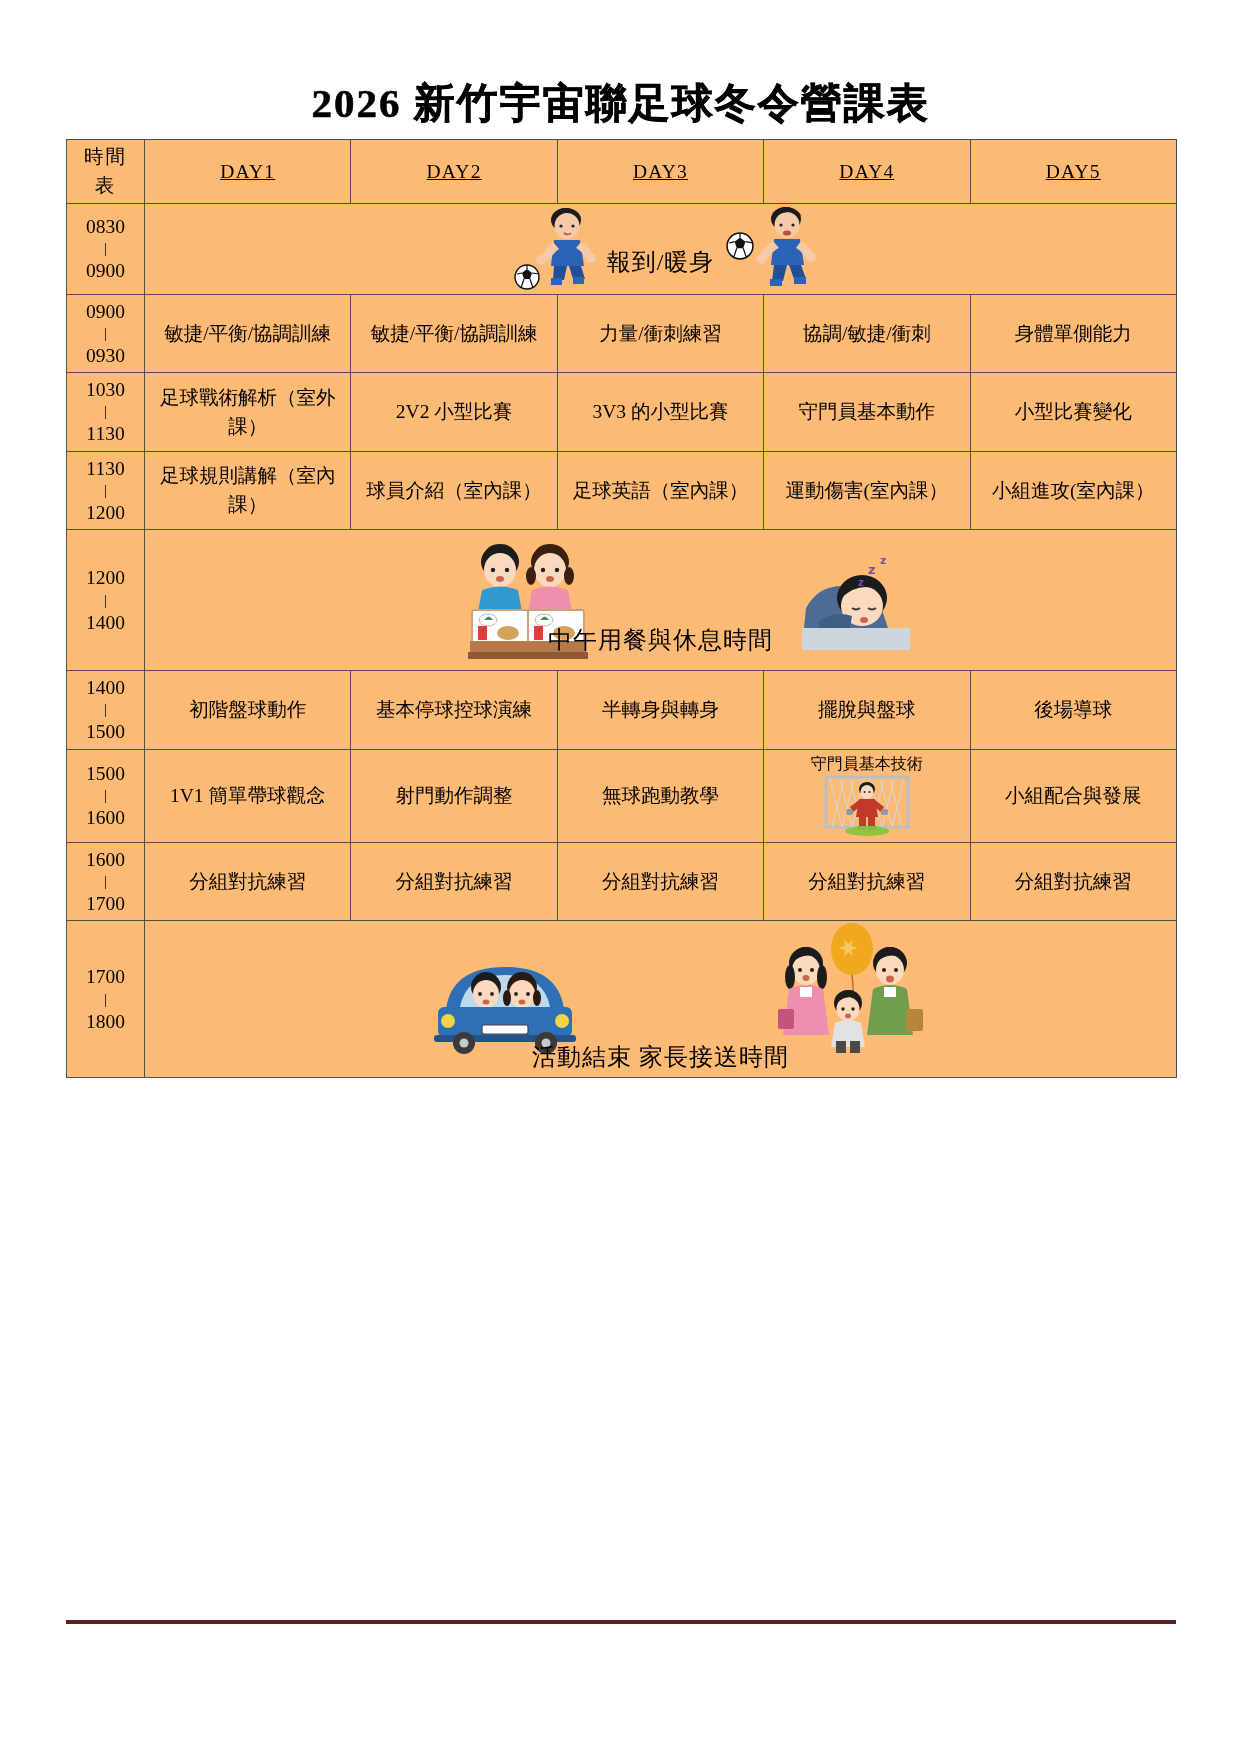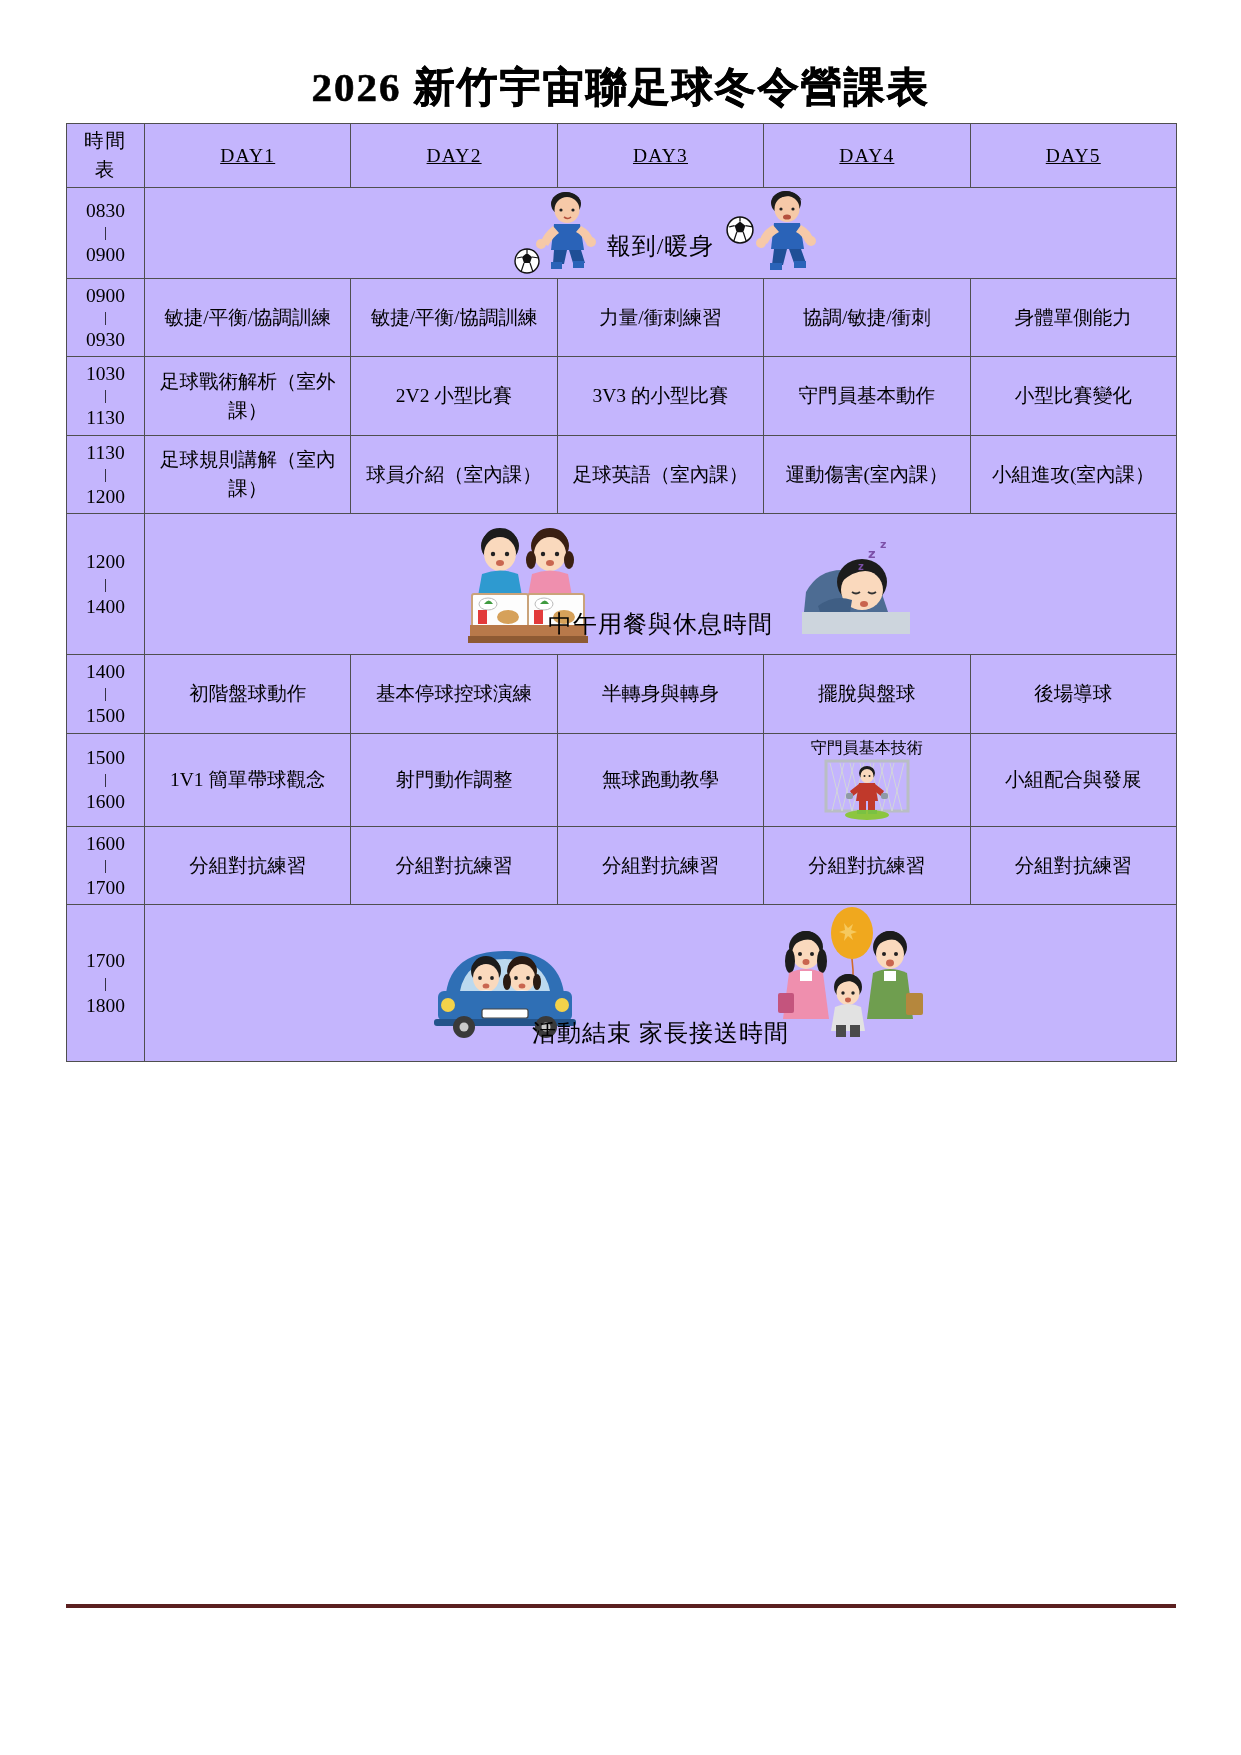--- a/index.html
+++ b/index.html
@@ -12,21 +12,21 @@
     width: 1241px;
     height: 1755px;
     font-family: "Liberation Serif", "DejaVu Serif", serif;
     color: #000000;
     position: relative;
     overflow: hidden;
   }
 
   .page {
     position: absolute;
-    left: 0; top: 0;
+    left: 0; top: 16px;
     width: 1241px;
     height: 1436px;
   }
 
   
   .doc-title {
     text-align: center;
     font-size: 41px;
     font-weight: bold;
     letter-spacing: 2px;
@@ -42,21 +42,21 @@
   .schedule-wrap {
     position: absolute;
     left: 66px;
     top: 123px;
     width: 1110px;
   }
   table.schedule {
     border-collapse: collapse;
     table-layout: fixed;
     width: 1110px;
-    background: #c4b5fd;
+    background: #fdba74;
   }
   table.schedule td, table.schedule th {
     border: 1.3px solid #4f4f4f;
     padding: 2px 3px;
     text-align: center;
     vertical-align: middle;
     font-size: 19.5px;
     line-height: 1.5;
     font-weight: normal;
     font-family: "Liberation Serif", "DejaVu Serif", serif;
@@ -513,21 +513,21 @@
                 <ellipse cx="72" cy="80" rx="14" ry="13" fill="#1c1c1c"></ellipse>
                 <ellipse cx="72" cy="86" rx="11.5" ry="12" fill="#fad9bd"></ellipse>
                 <path d="M60 80 q13 -11 25 -2 q-3 -11 -12 -11 q-11 0 -13 13z" fill="#1c1c1c"></path>
                 <circle cx="67" cy="86" r="1.7" fill="#222"></circle>
                 <circle cx="77" cy="86" r="1.7" fill="#222"></circle>
                 <ellipse cx="72" cy="93" rx="3" ry="2.4" fill="#c9654f"></ellipse>
                 <path d="M59 100 q13 -6 26 0 l4 24 h-34z" fill="#e2e2e2"></path>
                 <rect x="60" y="118" width="10" height="12" fill="#4a4a4a"></rect>
                 <rect x="74" y="118" width="10" height="12" fill="#4a4a4a"></rect>
               </svg>
-              <span class="banner-label" style="margin-bottom:8px;text-align:right;">活動結束  家長接送時間</span>
+              <span class="banner-label" style="text-align:right;">活動結束  家長接送時間</span>
             </div>
           </td>
         </tr>
 
       </tbody>
     </table>
   </div>
 
   <div class="footer">
     <div class="footer-rule"></div>

